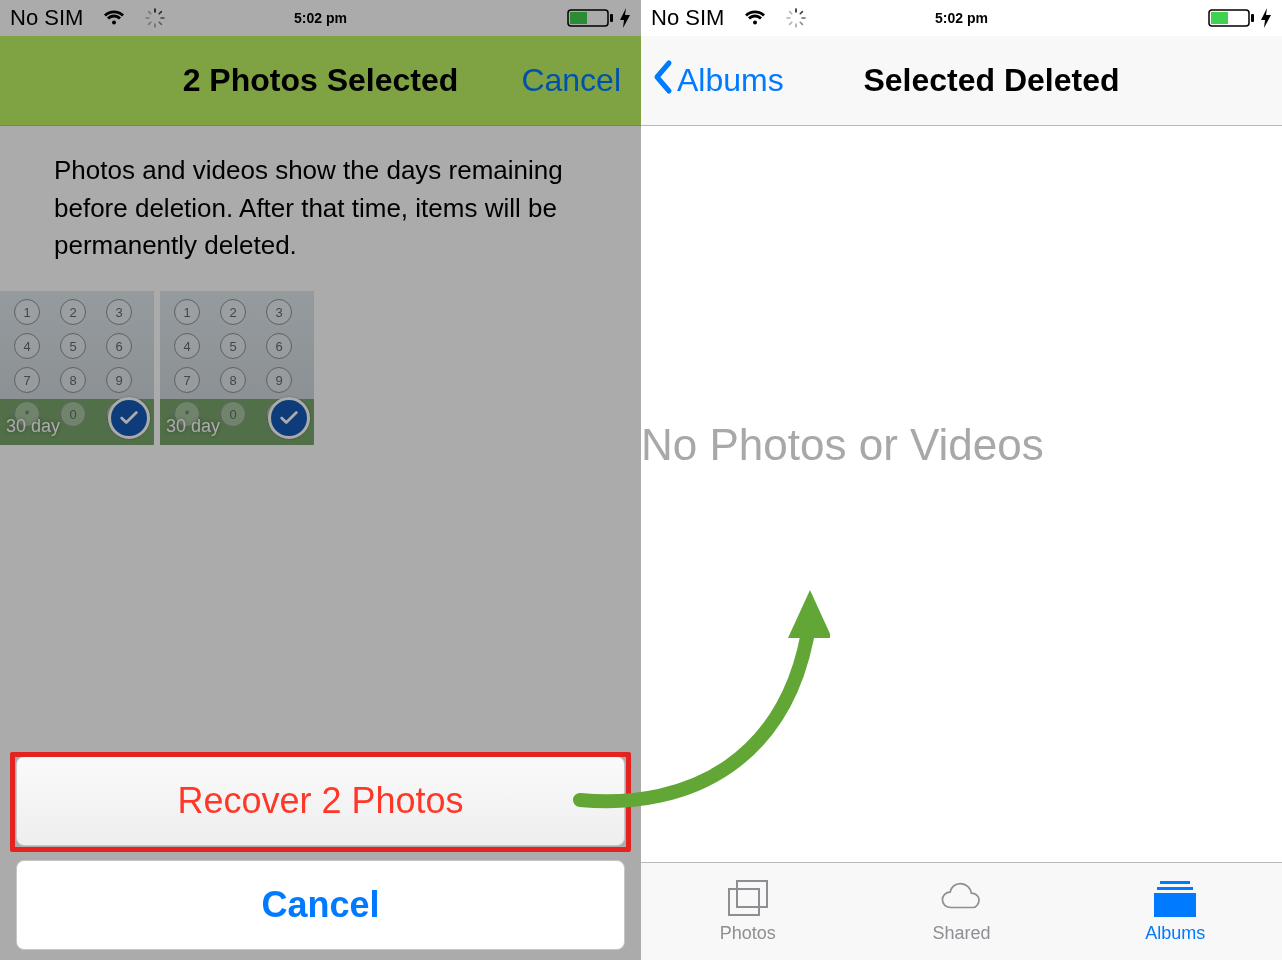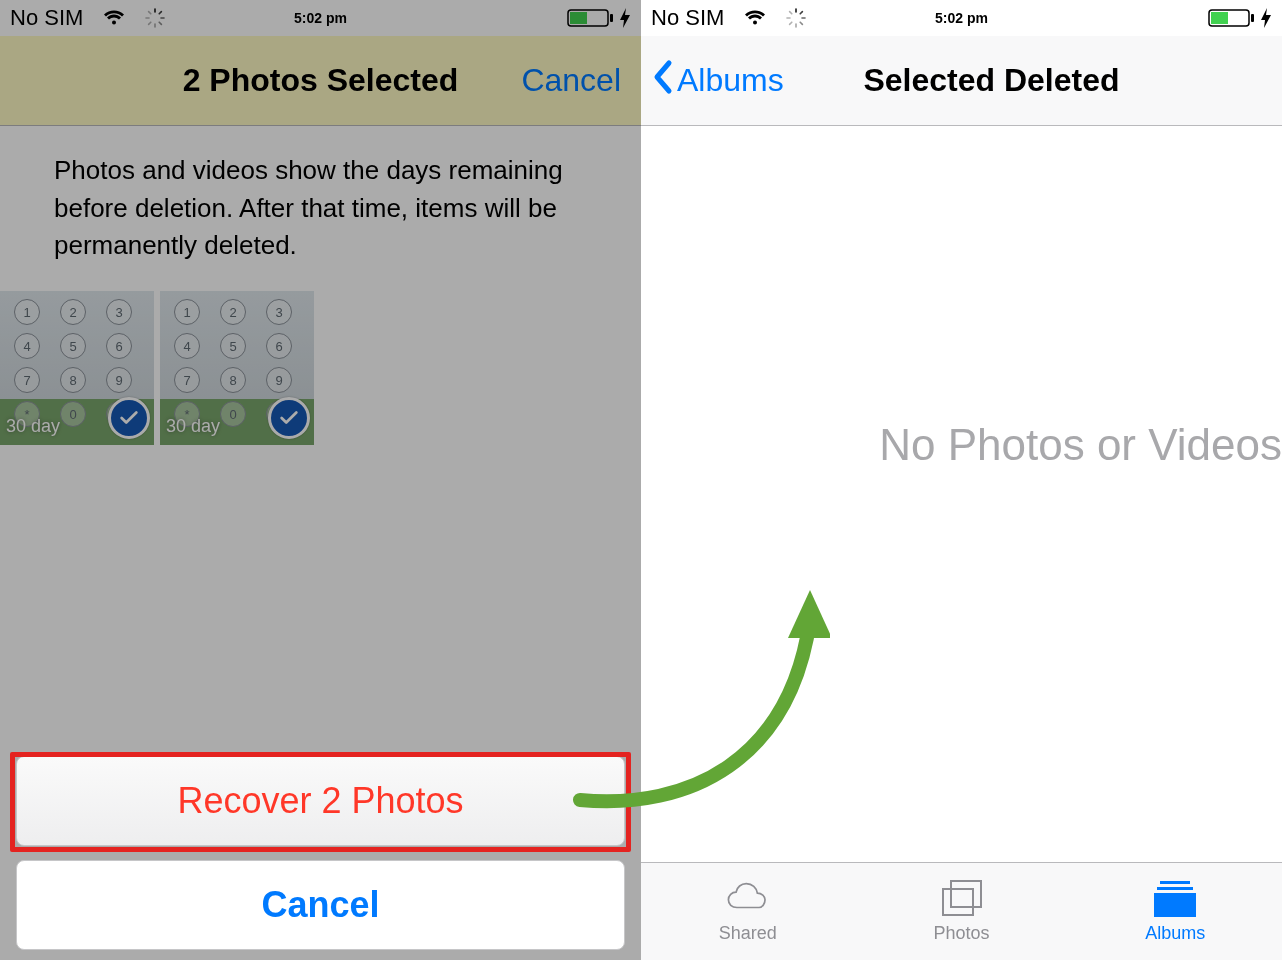--- a/index.html
+++ b/index.html
@@ -10,21 +10,21 @@
   .right { width:641px; }
 
   
   .status { height:36px; display:flex; align-items:center; justify-content:space-between; padding:0 10px; font-size:22px; font-weight:400; color:#000; position:relative; }
   .status .seg-left { display:flex; align-items:center; gap:20px; }
   .status .seg-right { display:flex; align-items:center; gap:4px; }
   .status .time { position:absolute; left:0; right:0; text-align:center; font-weight:600; font-size:14px; }
   .wifi-icon, .spinner-icon, .battery-icon, .bolt-icon { display:inline-flex; }
 
   
-  .nav { height:90px; display:flex; align-items:center; justify-content:center; position:relative; border-bottom:1px solid #b9b9bc; background:#fef9c3; }
+  .nav { height:90px; display:flex; align-items:center; justify-content:center; position:relative; border-bottom:1px solid #b9b9bc; background:#bef264; }
   .nav .title { font-size:32px; font-weight:600; color:#000; }
   .nav .right-btn { position:absolute; right:20px; font-size:32px; color:#007aff; }
   .nav .back { position:absolute; left:10px; display:flex; align-items:center; color:#007aff; font-size:32px; }
   .nav .back .chev { margin-right:2px; }
 
   
   .left-content { background:#fff; }
   .desc { padding:26px 50px 26px 54px; font-size:26px; color:#000000; line-height:1.45; }
   .thumbs { display:flex; gap:6px; padding:0 0 0 0; }
   .thumb { width:154px; height:154px; background:linear-gradient(#dfe7ec,#d0d8dd 70%,#7aa66c 70%); position:relative; overflow:hidden; }
@@ -40,21 +40,21 @@
   .sheet .recover { color:#ff3728; background:linear-gradient(#fafafa,#eeeeef); }
   .sheet .cancel { color:#007aff; font-weight:600; }
   .sheet .highlight { position:absolute; top:-4px; left:-6px; right:-6px; height:100px; border:5px solid #e42320; border-radius:2px; pointer-events:none; }
 
   
   .dim { position:absolute; inset:0; background:rgba(0,0,0,.33); pointer-events:none; }
 
   
   .right .status { background:#fff; }
   .right .nav { background:#f8f8f9; }
-  .right .empty { position:absolute; left:0; right:0; top:420px; text-align:right; font-size:44px; color:#a8a8ab; font-weight:400; }
+  .right .empty { position:absolute; left:0; right:0; top:420px; text-align:left; font-size:44px; color:#a8a8ab; font-weight:400; }
 
   
   .tabbar { position:absolute; bottom:0; left:0; right:0; height:98px; border-top:1px solid #b9b9bc; background:#f8f8f9; display:flex; }
   .tab { flex:1; display:flex; flex-direction:column; align-items:center; justify-content:center; gap:4px; color:#8e8e93; font-size:18px; }
   .tab.active { color:#007aff; }
   .tab .ticon { width:46px; height:40px; display:flex; align-items:center; justify-content:center; }
 
   
   .arrow-wrap { position:absolute; left:570px; top:560px; width:260px; height:260px; pointer-events:none; z-index:50; }
 </style>
@@ -222,34 +222,34 @@
       <span>Albums</span>
     </div>
     <div class="title" style="margin-left:60px">Selected Deleted</div>
   </div>
 
   <div class="empty">No Photos or Videos</div>
 
   <div class="tabbar">
     <div class="tab">
       <span class="ticon">
-        <svg width="54" height="40" viewBox="0 0 54 40">
-            <path d="M40 30H14c-6 0-10-4-10-9s4-9 9-9c1-6 6-10 12-10 7 0 12 5 13 11 5 0 9 4 9 8s-3 9-7 9z" fill="none" stroke="#8e8e93" stroke-width="2"></path>
-          </svg>
-      </span>
-      <span>Shared</span>
-    </div>
-    <div class="tab">
-      <span class="ticon">
         <svg width="46" height="40" viewBox="0 0 46 40">
             <rect x="4" y="10" width="30" height="26" fill="none" stroke="#8e8e93" stroke-width="2"></rect>
             <rect x="12" y="2" width="30" height="26" fill="none" stroke="#8e8e93" stroke-width="2"></rect>
           </svg>
       </span>
       <span>Photos</span>
+    </div>
+    <div class="tab">
+      <span class="ticon">
+        <svg width="54" height="40" viewBox="0 0 54 40">
+            <path d="M40 30H14c-6 0-10-4-10-9s4-9 9-9c1-6 6-10 12-10 7 0 12 5 13 11 5 0 9 4 9 8s-3 9-7 9z" fill="none" stroke="#8e8e93" stroke-width="2"></path>
+          </svg>
+      </span>
+      <span>Shared</span>
     </div>
     <div class="tab active">
       <span class="ticon">
         <svg width="46" height="40" viewBox="0 0 46 40">
             <rect x="8" y="2" width="30" height="3" fill="#007aff"></rect>
             <rect x="5" y="8" width="36" height="3" fill="#007aff"></rect>
             <rect x="2" y="14" width="42" height="24" fill="#007aff"></rect>
           </svg>
       </span>
       <span>Albums</span>

